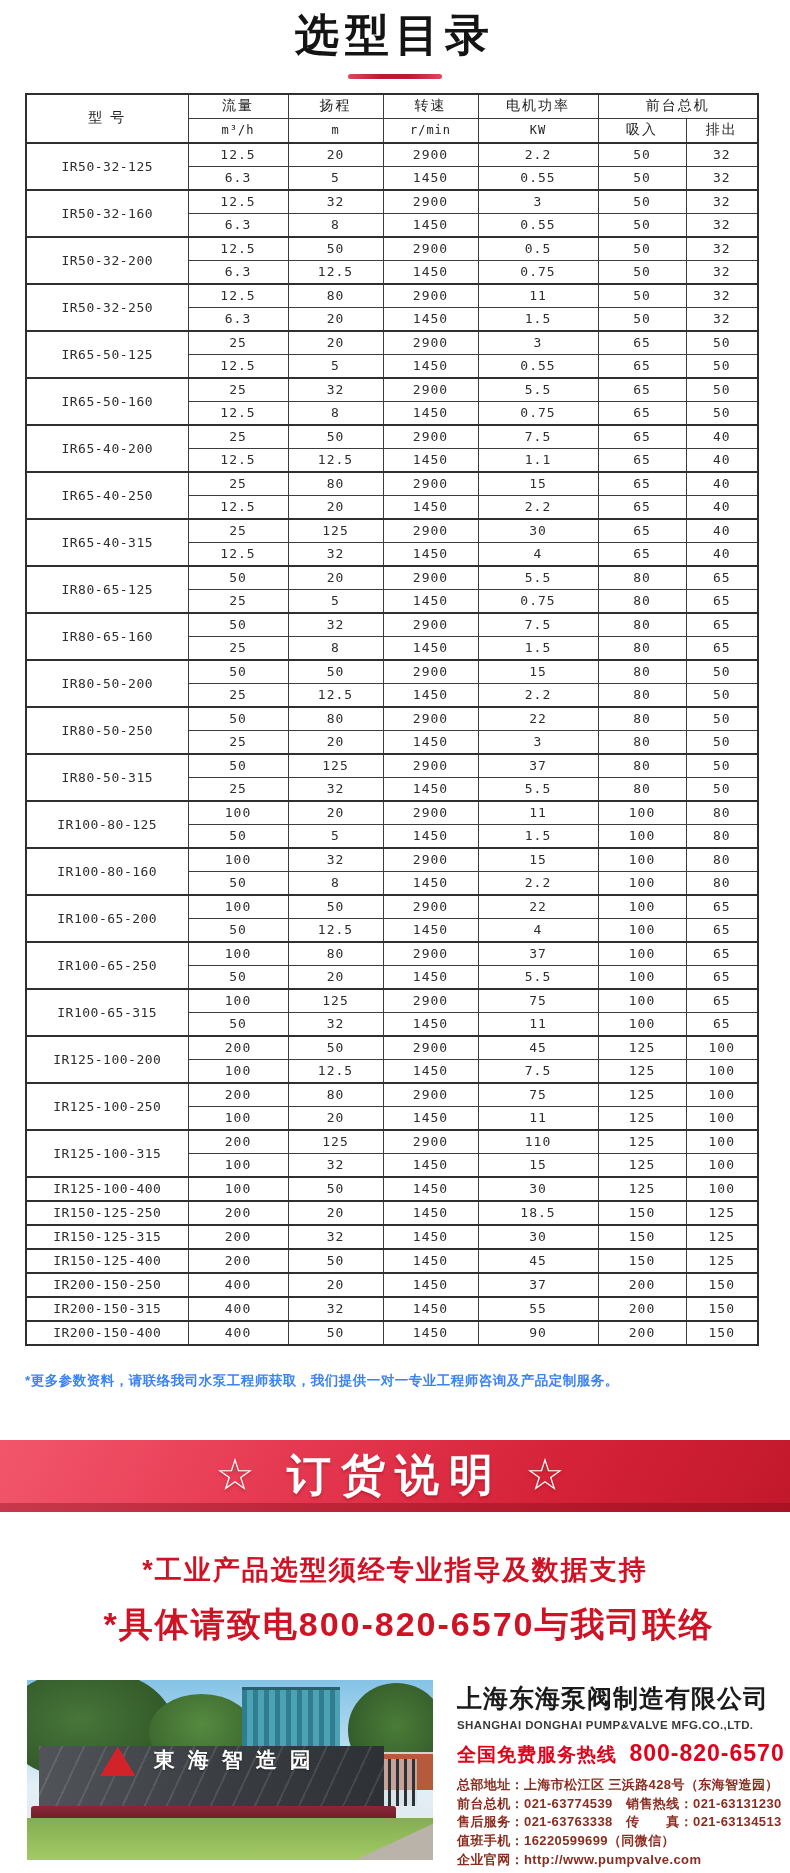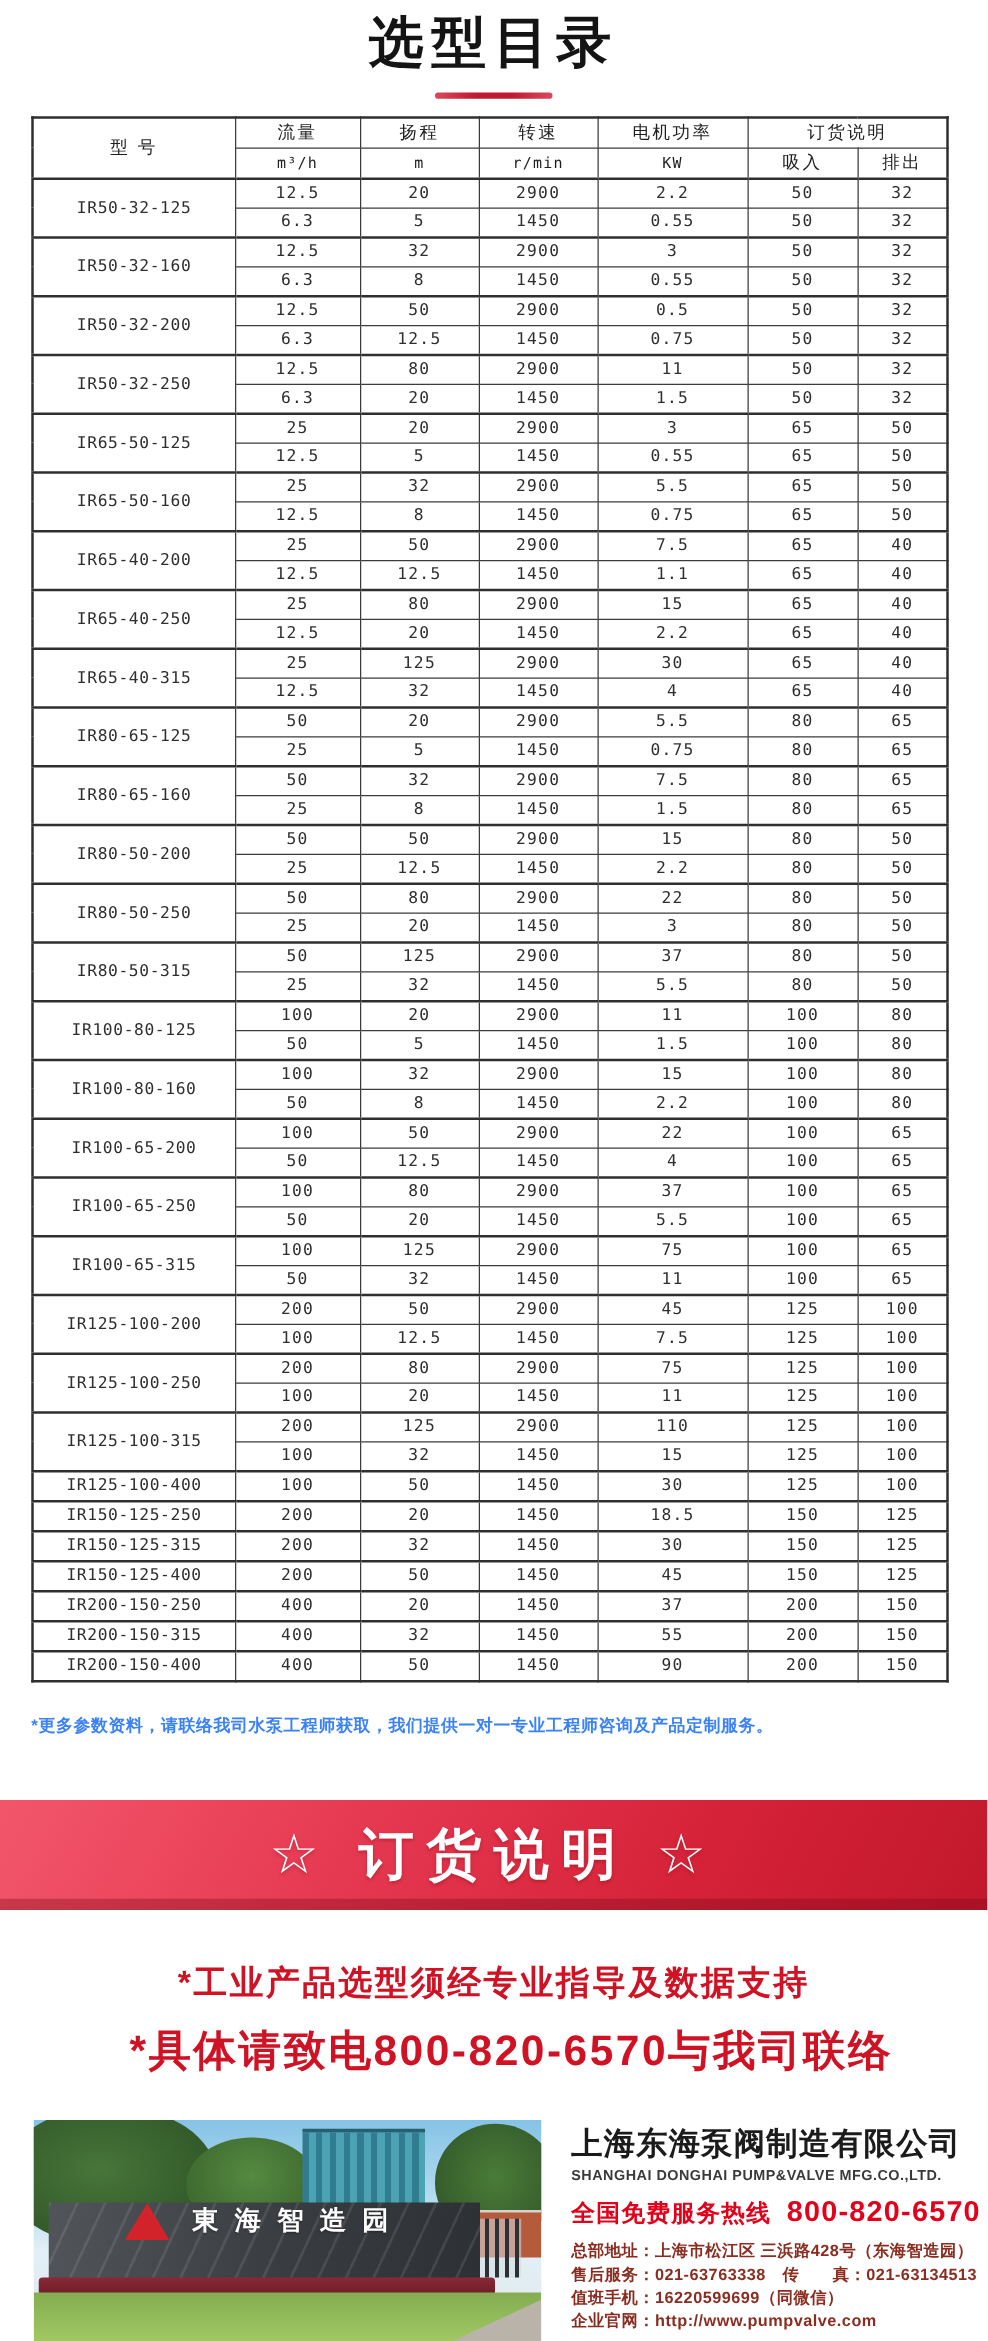--- a/index.html
+++ b/index.html
@@ -28,21 +28,21 @@
   table.spec tbody td{
     height:22px;font-size:13px;color:#2e2e2e;
     font-family:"DejaVu Sans Mono","DejaVu Sans",monospace;letter-spacing:1px;
   }
   table.spec tbody td.model{font-size:13px;letter-spacing:0.5px;}
   table.spec tbody tr.group-first td{border-top:2px solid #2f2f2f;}
   
   .footnote{margin:26px 0 0 25px;font-size:13.5px;font-weight:bold;color:#3b82f6;letter-spacing:0.5px;}
   
   .order-banner{
-    position:relative;margin-top:50px;height:88px;width:100%;
+    position:relative;margin-top:50px;height:72px;width:100%;
     background:linear-gradient(118deg,#f2566b 0%,#e63a52 35%,#d52238 70%,#c2182c 100%);
     display:flex;align-items:center;justify-content:center;
   }
   .order-banner::after{
     content:"";position:absolute;left:0;bottom:0;width:100%;height:9px;
     background:rgba(120,8,22,0.35);
   }
   .order-banner .banner-text{
     color:#ffffff;font-size:44px;font-weight:bold;letter-spacing:10px;
     text-shadow:0 2px 3px rgba(120,0,15,0.35);
@@ -120,21 +120,21 @@
         <col style="width:88px">
         <col style="width:72px">
     </colgroup>
     <thead>
       <tr>
         <th rowspan="2">型 号</th>
         <th>流量</th>
         <th>扬程</th>
         <th>转速</th>
         <th>电机功率</th>
-        <th colspan="2">订货说明</th>
+        <th colspan="2">前台总机</th>
       </tr>
       <tr>
         <th class="unit">m³/h</th>
         <th class="unit">m</th>
         <th class="unit">r/min</th>
         <th class="unit">KW</th>
         <th>吸入</th>
         <th>排出</th>
       </tr>
     </thead>
@@ -607,19 +607,20 @@
   </div>
   <div class="company-info">
     <div class="company-name-cn">上海东海泵阀制造有限公司</div>
     <div class="company-name-en">SHANGHAI DONGHAI PUMP&amp;VALVE MFG.CO.,LTD.</div>
     <div class="hotline">
       <span class="hl-label">全国免费服务热线</span>
       <span class="hl-number">800-820-6570</span>
     </div>
     <div class="contact-lines">
       <div class="contact-line">总部地址：上海市松江区 三浜路428号（东海智造园）</div>
+      <div class="contact-line">前台总机：021-63774539　销售热线：021-63131230</div>
       <div class="contact-line">售后服务：021-63763338　传　　真：021-63134513</div>
       <div class="contact-line">值班手机：16220599699（同微信）</div>
       <div class="contact-line">企业官网：http://www.pumpvalve.com</div>
 
     </div>
   </div>
 </div>
 
 </body></html>

